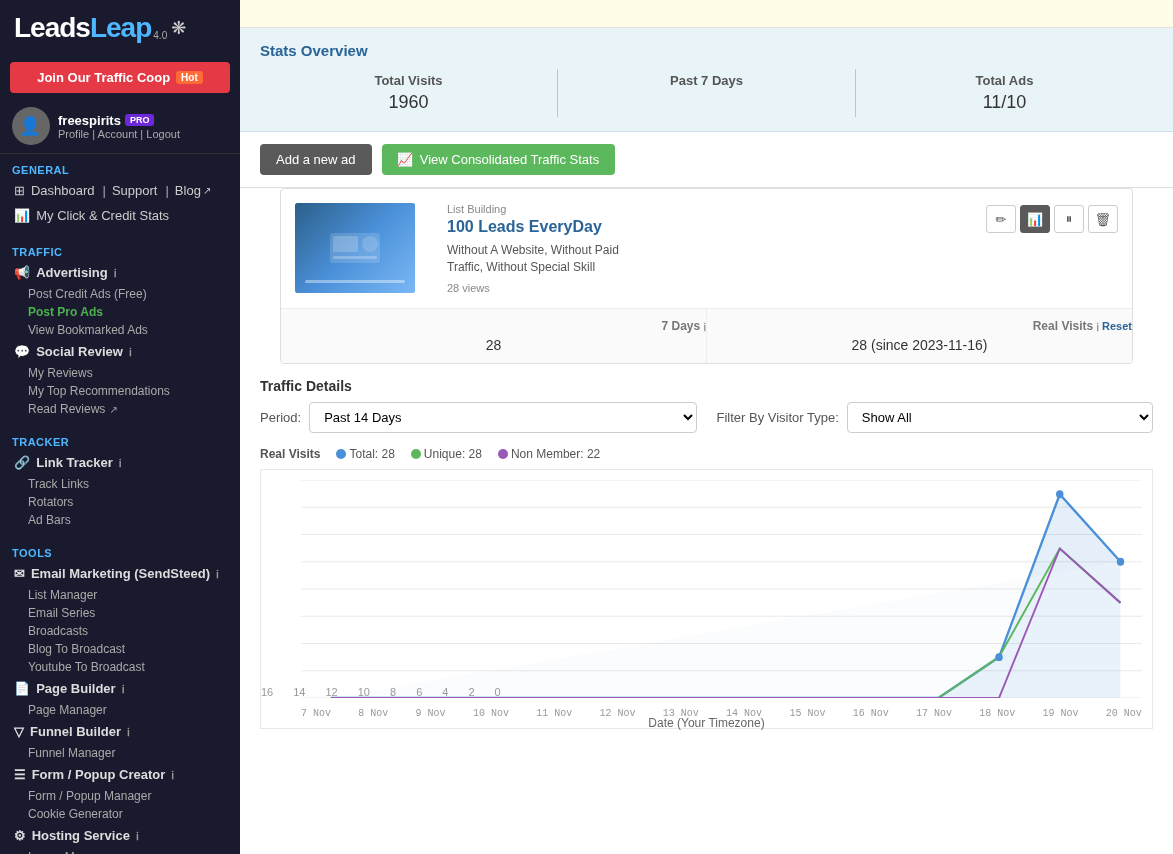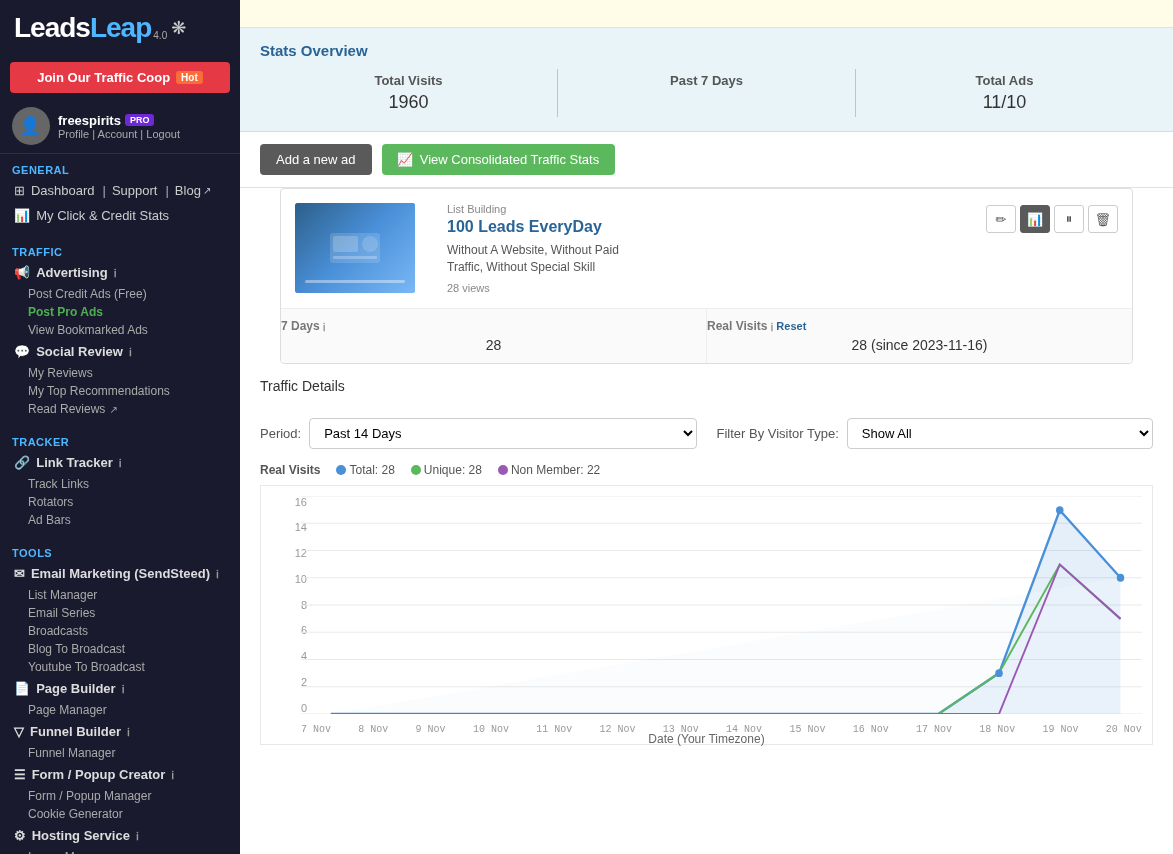--- a/index.html
+++ b/index.html
@@ -244,30 +244,30 @@
       border-top: 1px solid #eee;
       background: #fafafa;
     }
     .ad-stat-col {
       flex: 1;
       text-align: center;
       padding: 10px 0;
       border-right: 1px solid #eee;
     }
     .ad-stat-col:last-child { border-right: none; }
-    .ad-stat-label { font-size: 12px; color: #777; font-weight: bold; margin-bottom: 3px; display: flex; align-items: center; justify-content: flex-start; gap: 3px; }
+    .ad-stat-label { font-size: 12px; color: #777; font-weight: bold; margin-bottom: 3px; display: flex; align-items: center; justify-content: flex-end; gap: 3px; }
     .ad-stat-value { font-size: 14px; color: #333; }
     .ad-stat-value.green { color: #5cb85c; font-weight: bold; }
     .reset-link { color: #2a6496; font-size: 11px; cursor: pointer; text-decoration: none; }
 
     
     .traffic-section {
       padding: 14px 20px;
     }
-    .traffic-title { font-size: 14px; font-weight: normal; color: #333; margin-bottom: 24px; }
+    .traffic-title { font-size: 14px; font-weight: bold; color: #333; margin-bottom: 8px; }
     .filter-row { display: flex; gap: 20px; margin-bottom: 14px; align-items: center; }
     .filter-group { display: flex; align-items: center; gap: 8px; flex: 1; }
     .filter-label { font-size: 13px; color: #555; white-space: nowrap; }
     .filter-select {
       flex: 1;
       padding: 6px 10px;
       border: 1px solid #ccc;
       border-radius: 4px;
       font-size: 13px;
       background: #fff;
@@ -290,28 +290,29 @@
     
     .chart-container {
       position: relative;
       height: 260px;
       border: 1px solid #e8e8e8;
       background: #fff;
       padding: 10px 10px 30px 40px;
     }
     .chart-y-axis {
       position: absolute;
-      top: 10px; left: 12px; bottom: 30px; width: 38px;
-      display: flex;
-      flex-direction: column;
+      top: 10px; left: 0; bottom: 30px; width: 38px;
+      display: flex;
+      flex-direction: row;
       justify-content: space-between;
       align-items: flex-end;
       padding-right: 4px;
       font-size: 11px;
       color: #999;
+      gap: 20px;
     }
     .chart-x-axis {
       position: absolute;
       bottom: 0; left: 40px; right: 10px; height: 28px;
       display: flex;
       justify-content: space-between;
       align-items: center;
       font-size: 10px;
       color: #999;
       font-family: Liberation Mono, monospace;

